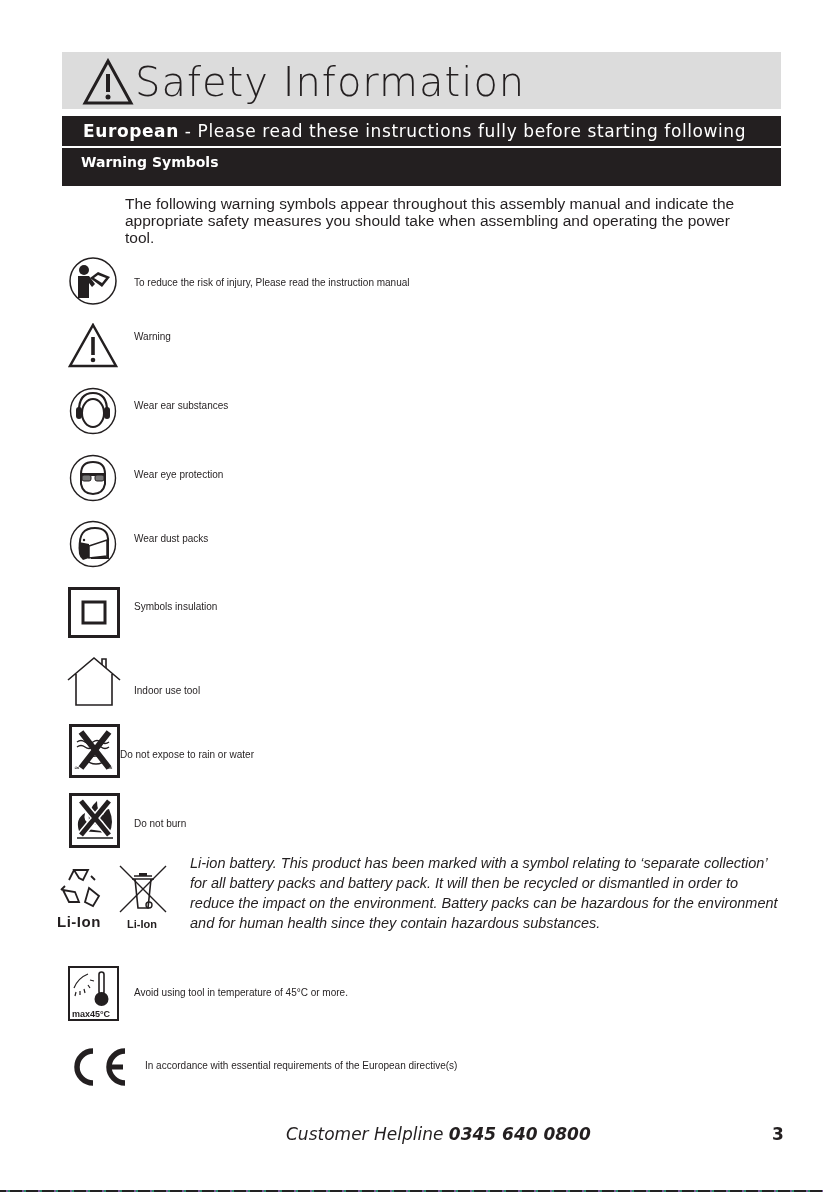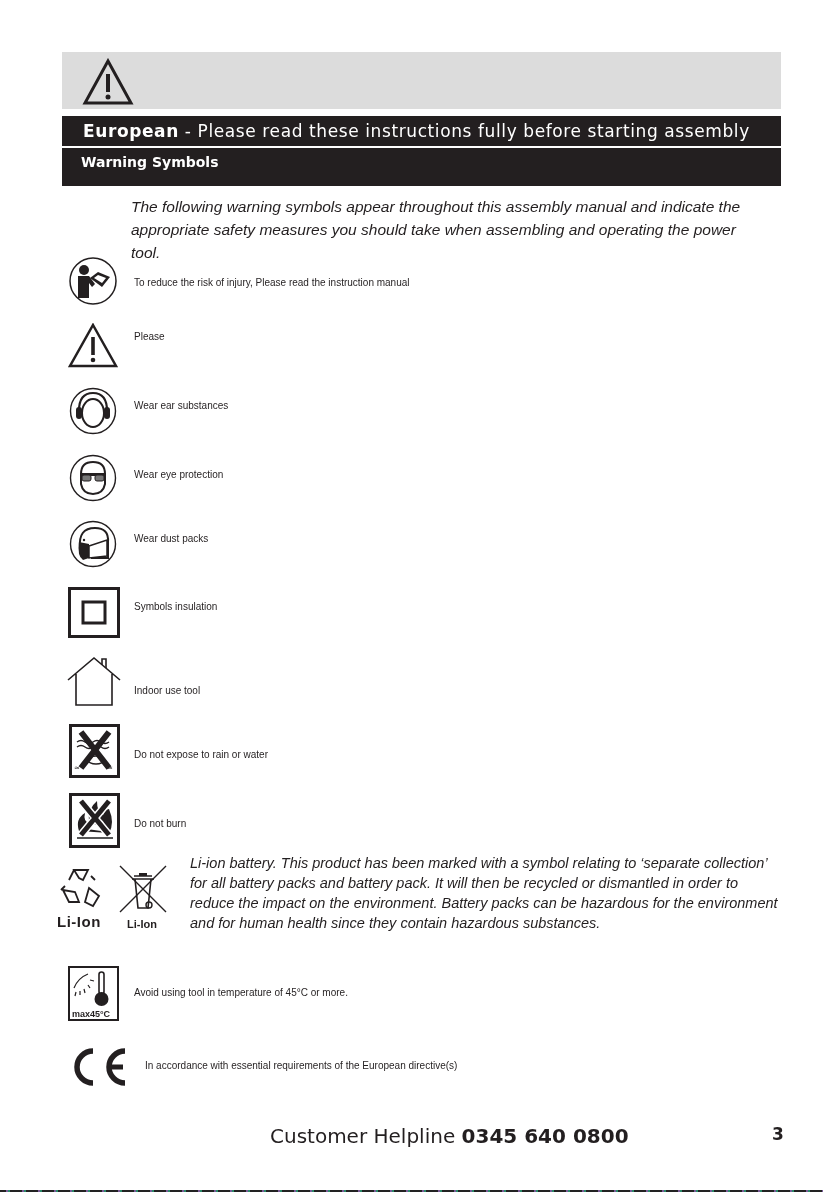--- a/index.html
+++ b/index.html
@@ -7,41 +7,42 @@
   .abs { position: absolute; }
   .title-band { left: 62px; top: 52px; width: 719px; height: 57px; background: #dcdcdc; }
   .title-band .tri { position: absolute; left: 20px; top: 6px; width: 52px; height: 48px; }
   .title-band .title { position: absolute; left: 73px; top: 2px; font-family: "DejaVu Sans", sans-serif; font-size: 40px; font-weight: 300; letter-spacing: 1px; color: #231f20; line-height: 56px; }
   .bar { left: 62px; width: 719px; background: #231f20; color: #ffffff; font-family: "DejaVu Sans", sans-serif; }
   .bar1 { top: 116px; height: 30px; }
   .bar2 { top: 148px; height: 38px; }
   .bar1 .txt { position: absolute; left: 21px; top: 4px; font-size: 17px; letter-spacing: 0.6px; line-height: 22px; white-space: nowrap; }
   .bar1 .bold { font-weight: bold; }
   .bar2 .txt { position: absolute; left: 19px; top: 5px; font-size: 14px; font-weight: bold; line-height: 18px; }
-  .intro { left: 131px; top: 195px; width: 620px; font-size: 15.5px; line-height: 23px; font-style: italic; }
+  .intro { left: 125px; top: 195px; width: 620px; font-size: 15.5px; line-height: 17px; }
   .row-label { position: absolute; font-size: 10px; line-height: 18px; white-space: nowrap; }
   .icon { position: absolute; }
   .battery-text { left: 190px; top: 853px; width: 590px; font-size: 14.5px; line-height: 20px; font-style: italic; }
-  .footer-help { left: 270px; top: 1124px; font-family: "DejaVu Sans", sans-serif; font-size: 20px; white-space: nowrap; }
+  .footer-help { left: 286px; top: 1124px; font-family: "DejaVu Sans", sans-serif; font-size: 17px; white-space: nowrap; font-style: italic; }
   .footer-help .num { font-weight: bold; }
   .footer-page { left: 772px; top: 1124px; font-family: "DejaVu Sans", sans-serif; font-size: 17px; font-weight: bold; }
   .scanline { left: 0; top: 1190px; width: 823px; height: 2px; background: repeating-linear-gradient(90deg, #222 0 6px, #7a5c9a 6px 8px, #2a8a6a 8px 10px, #222 10px 16px); }
 </style>
 </head>
 <body>
 
 <div class="abs title-band">
   <svg class="tri" viewBox="0 0 52 48">
     <polygon points="26,3 49,45 3,45" fill="none" stroke="#231f20" stroke-width="3"></polygon>
     <rect x="24" y="16" width="4" height="18" fill="#231f20"></rect>
     <circle cx="26" cy="39" r="2.5" fill="#231f20"></circle>
   </svg>
+  <div class="title">Safety Information</div>
 </div>
 <div class="abs bar bar1">
-  <div class="txt"><span class="bold">European</span><span> - Please read these instructions fully before starting assembly</span></div>
+  <div class="txt"><span class="bold">European</span><span> - Please read these instructions fully before starting following</span></div>
 </div>
 <div class="abs bar bar2">
   <div class="txt">Warning Symbols</div>
 </div>
 
 <div class="abs intro">The following warning symbols appear throughout this assembly manual and indicate the appropriate safety measures you should take when assembling and operating the power tool.</div>
 
 <svg class="icon" style="left:68px;top:256px;width:50px;height:50px" viewBox="0 0 50 50">
   <circle cx="25" cy="25" r="23" fill="none" stroke="#231f20" stroke-width="1.5"></circle>
   <circle cx="16" cy="14" r="5" fill="#231f20"></circle>
@@ -49,21 +50,21 @@
   <path d="M22 22 l8 -6 12 5 -8 10 z" fill="#231f20"></path>
   <path d="M26 22 l4 -3 8 3 -4 5z" fill="#fff"></path>
 </svg>
 <div class="row-label" style="left:134px;top:274px">To reduce the risk of injury, Please read the instruction manual</div>
 
 <svg class="icon" style="left:68px;top:323px;width:50px;height:45px" viewBox="0 0 50 45">
   <polygon points="25,2 48,43 2,43" fill="none" stroke="#231f20" stroke-width="2.5"></polygon>
   <rect x="23.2" y="14" width="3.6" height="18" fill="#231f20"></rect>
   <circle cx="25" cy="37" r="2.3" fill="#231f20"></circle>
 </svg>
-<div class="row-label" style="left:134px;top:328px">Please</div>
+<div class="row-label" style="left:134px;top:328px">Warning</div>
 
 <svg class="icon" style="left:69px;top:387px;width:48px;height:48px" viewBox="0 0 48 48">
   <circle cx="24" cy="24" r="22.5" fill="none" stroke="#231f20" stroke-width="1.4"></circle>
   <ellipse cx="24" cy="26" rx="11" ry="14" fill="none" stroke="#231f20" stroke-width="2"></ellipse>
   <path d="M10 24 Q10 6 24 6 Q38 6 38 24" fill="none" stroke="#231f20" stroke-width="2.2"></path>
   <rect x="7" y="20" width="6" height="12" rx="3" fill="#231f20"></rect>
   <rect x="35" y="20" width="6" height="12" rx="3" fill="#231f20"></rect>
 </svg>
 <div class="row-label" style="left:134px;top:397px">Wear ear substances</div>
 
@@ -98,21 +99,21 @@
 <div class="row-label" style="left:134px;top:682px">Indoor use tool</div>
 
 <svg class="icon" style="left:69px;top:724px;width:51px;height:54px" viewBox="0 0 51 54">
   <rect x="1.5" y="1.5" width="48" height="51" fill="none" stroke="#231f20" stroke-width="3"></rect>
   <path d="M8 18 q4 -3 8 0 t8 0 t8 0 t8 0 M8 23 q4 -3 8 0 t8 0 t8 0 t8 0" fill="none" stroke="#231f20" stroke-width="1.4"></path>
   <path d="M12 8 L40 44 M40 8 L12 44" stroke="#231f20" stroke-width="6"></path>
   <ellipse cx="27" cy="36" rx="8" ry="4" fill="none" stroke="#231f20" stroke-width="1.4"></ellipse>
   <text x="5" y="46" font-size="7" fill="#231f20" font-family="DejaVu Sans, sans-serif">≈</text>
   <text x="38" y="46" font-size="7" fill="#231f20" font-family="DejaVu Sans, sans-serif">≈</text>
 </svg>
-<div class="row-label" style="left:134px;top:746px">Do not expose to rain or water</div>
+<div class="row-label" style="left:120px;top:746px">Do not expose to rain or water</div>
 
 <svg class="icon" style="left:69px;top:793px;width:51px;height:55px" viewBox="0 0 51 55">
   <rect x="1.5" y="1.5" width="48" height="52" fill="none" stroke="#231f20" stroke-width="3"></rect>
   <path d="M10 38 Q6 26 16 20 Q14 28 20 30 Q18 16 28 8 Q28 20 34 22 Q36 16 40 16 Q46 30 40 40 Z" fill="#231f20"></path>
   <path d="M18 36 Q16 30 22 26 Q24 32 28 32 Q30 26 34 28 Q36 34 32 38Z" fill="#fff"></path>
   <path d="M12 8 L40 42 M40 8 L12 42" stroke="#fff" stroke-width="8"></path>
   <path d="M12 8 L40 42 M40 8 L12 42" stroke="#231f20" stroke-width="5"></path>
   <rect x="8" y="44" width="36" height="2" fill="#555"></rect>
 </svg>
 <div class="row-label" style="left:134px;top:815px">Do not burn</div>

